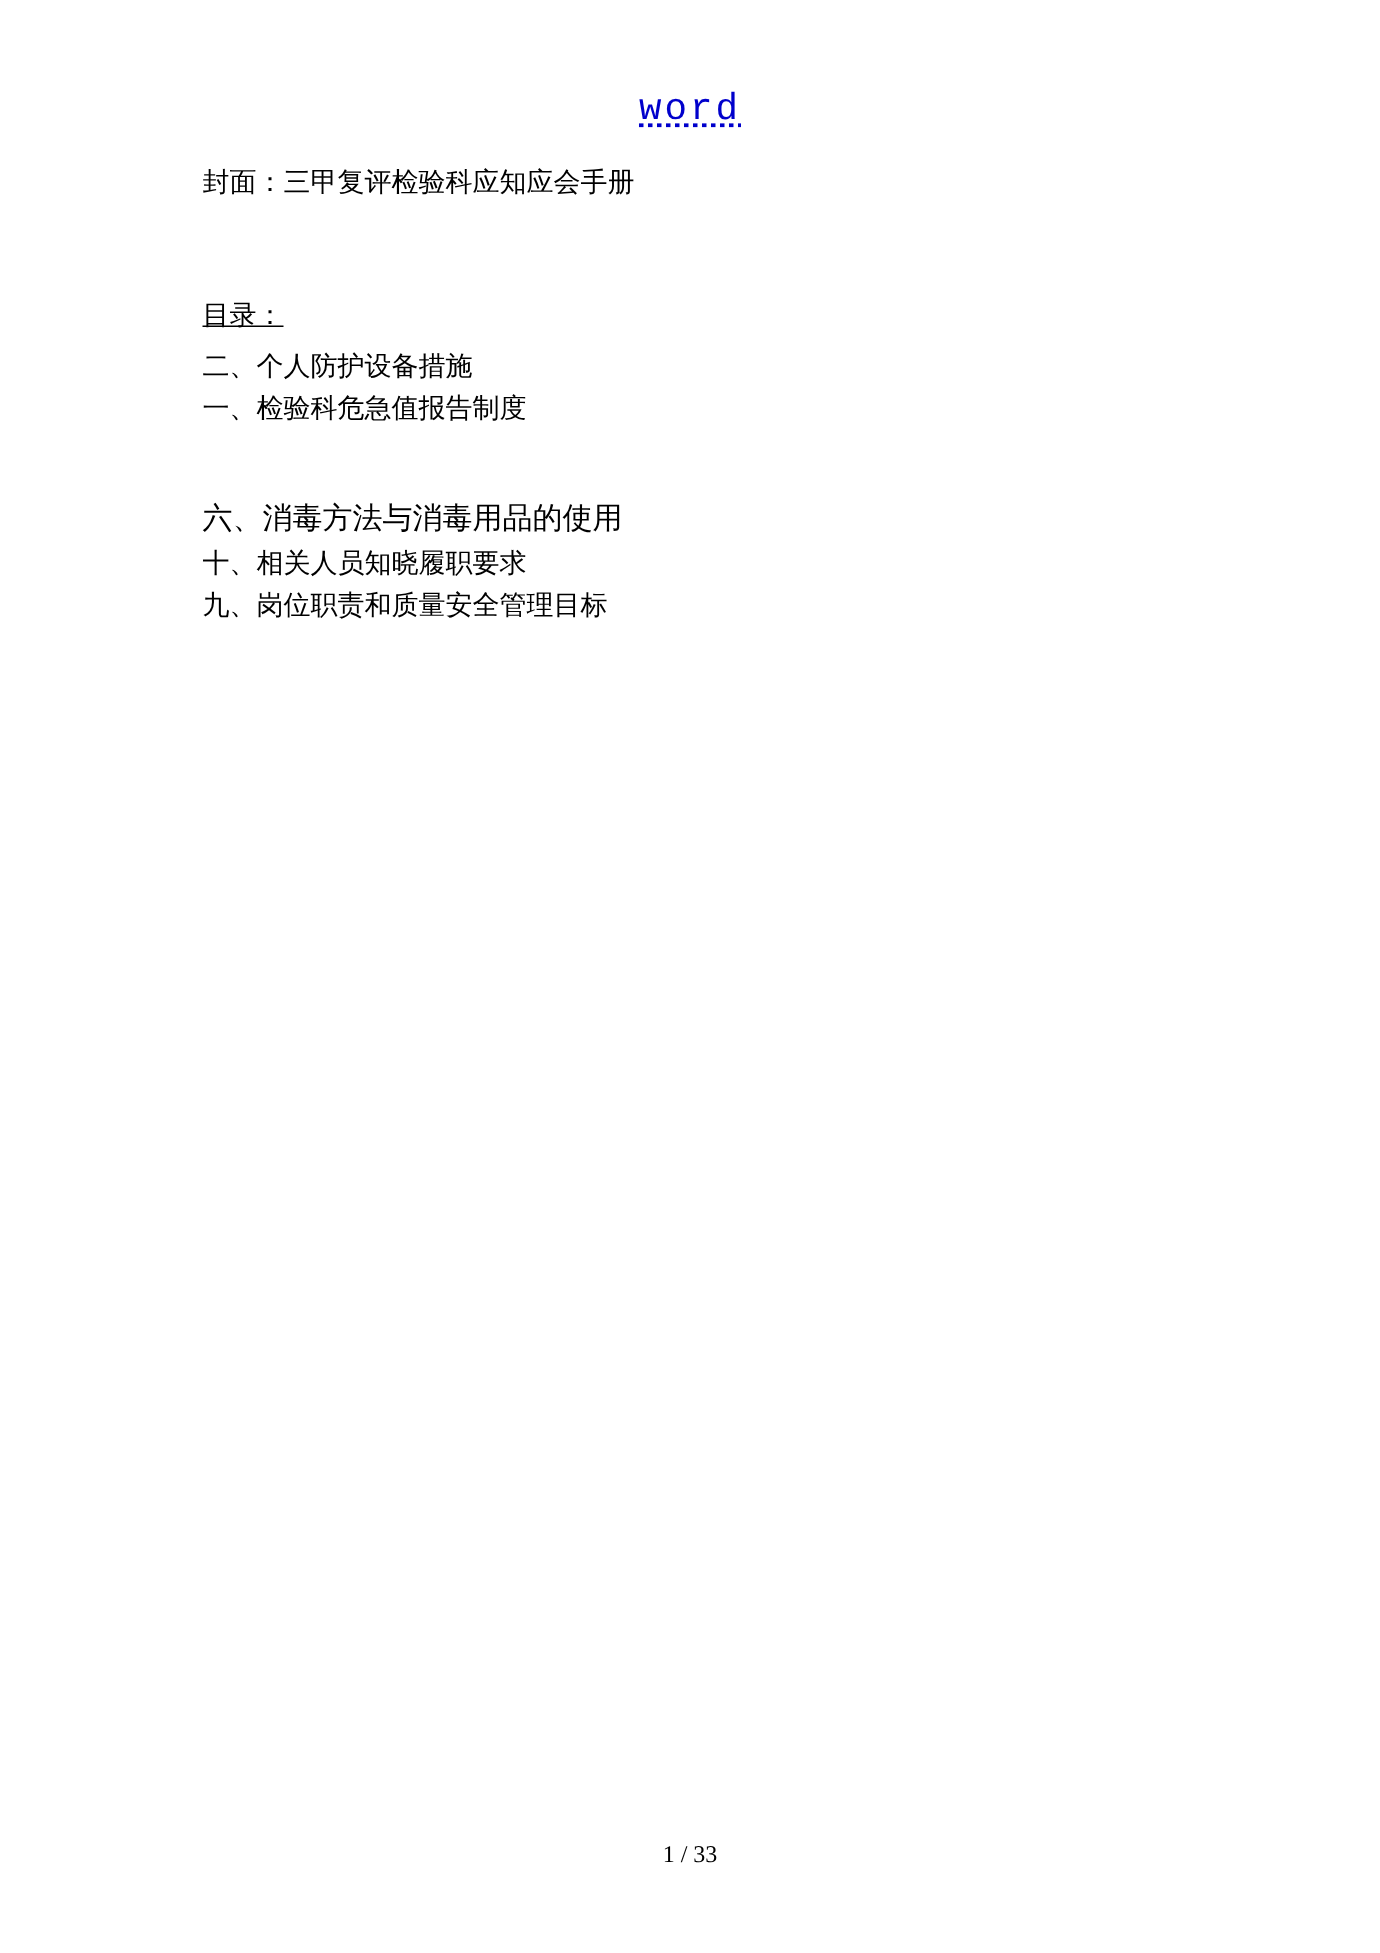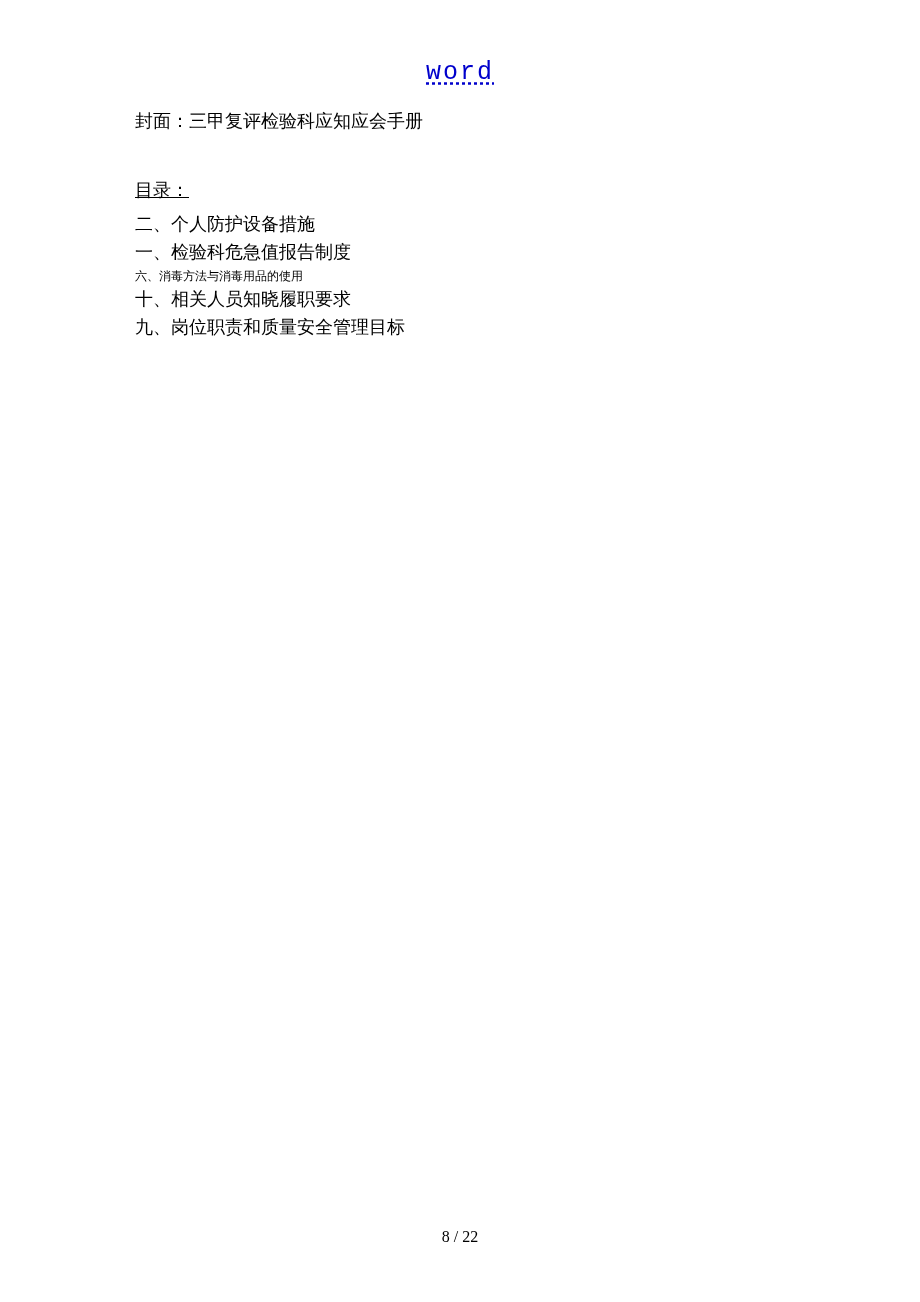--- a/index.html
+++ b/index.html
@@ -30,39 +30,40 @@
     }
     .content {
       position: absolute;
       top: 108px;
       left: 135px;
       width: 650px;
     }
     .cover-line {
       font-size: 18px;
       color: #000;
-      margin-bottom: 42px;
+      margin-bottom: 62px;
       line-height: 1.5;
     }
     .toc-heading {
       font-size: 18px;
       color: #000;
       margin-bottom: 6px;
       line-height: 1.5;
       text-decoration: underline;
     }
     .toc-item {
       font-size: 18px;
       color: #000;
       line-height: 1.58;
     }
     .toc-item-large {
-      font-size: 12px;
+      font-size: 20px;
       color: #000;
       line-height: 1.5;
+      margin-top: 44px;
     }
     .page-number {
       position: absolute;
       bottom: 56px;
       left: 50%;
       transform: translateX(-50%);
       font-size: 16px;
       color: #000;
     }
   </style>
@@ -76,13 +77,13 @@
 
   <div class="toc-heading">目录：</div>
 
   <div class="toc-item">二、个人防护设备措施</div>
   <div class="toc-item">一、检验科危急值报告制度</div>
   <div class="toc-item-large">六、消毒方法与消毒用品的使用</div>
   <div class="toc-item">十、相关人员知晓履职要求</div>
   <div class="toc-item">九、岗位职责和质量安全管理目标</div>
 </div>
 
-<div class="page-number">8 / 22</div>
+<div class="page-number">1 / 33</div>
 
 </body></html>

